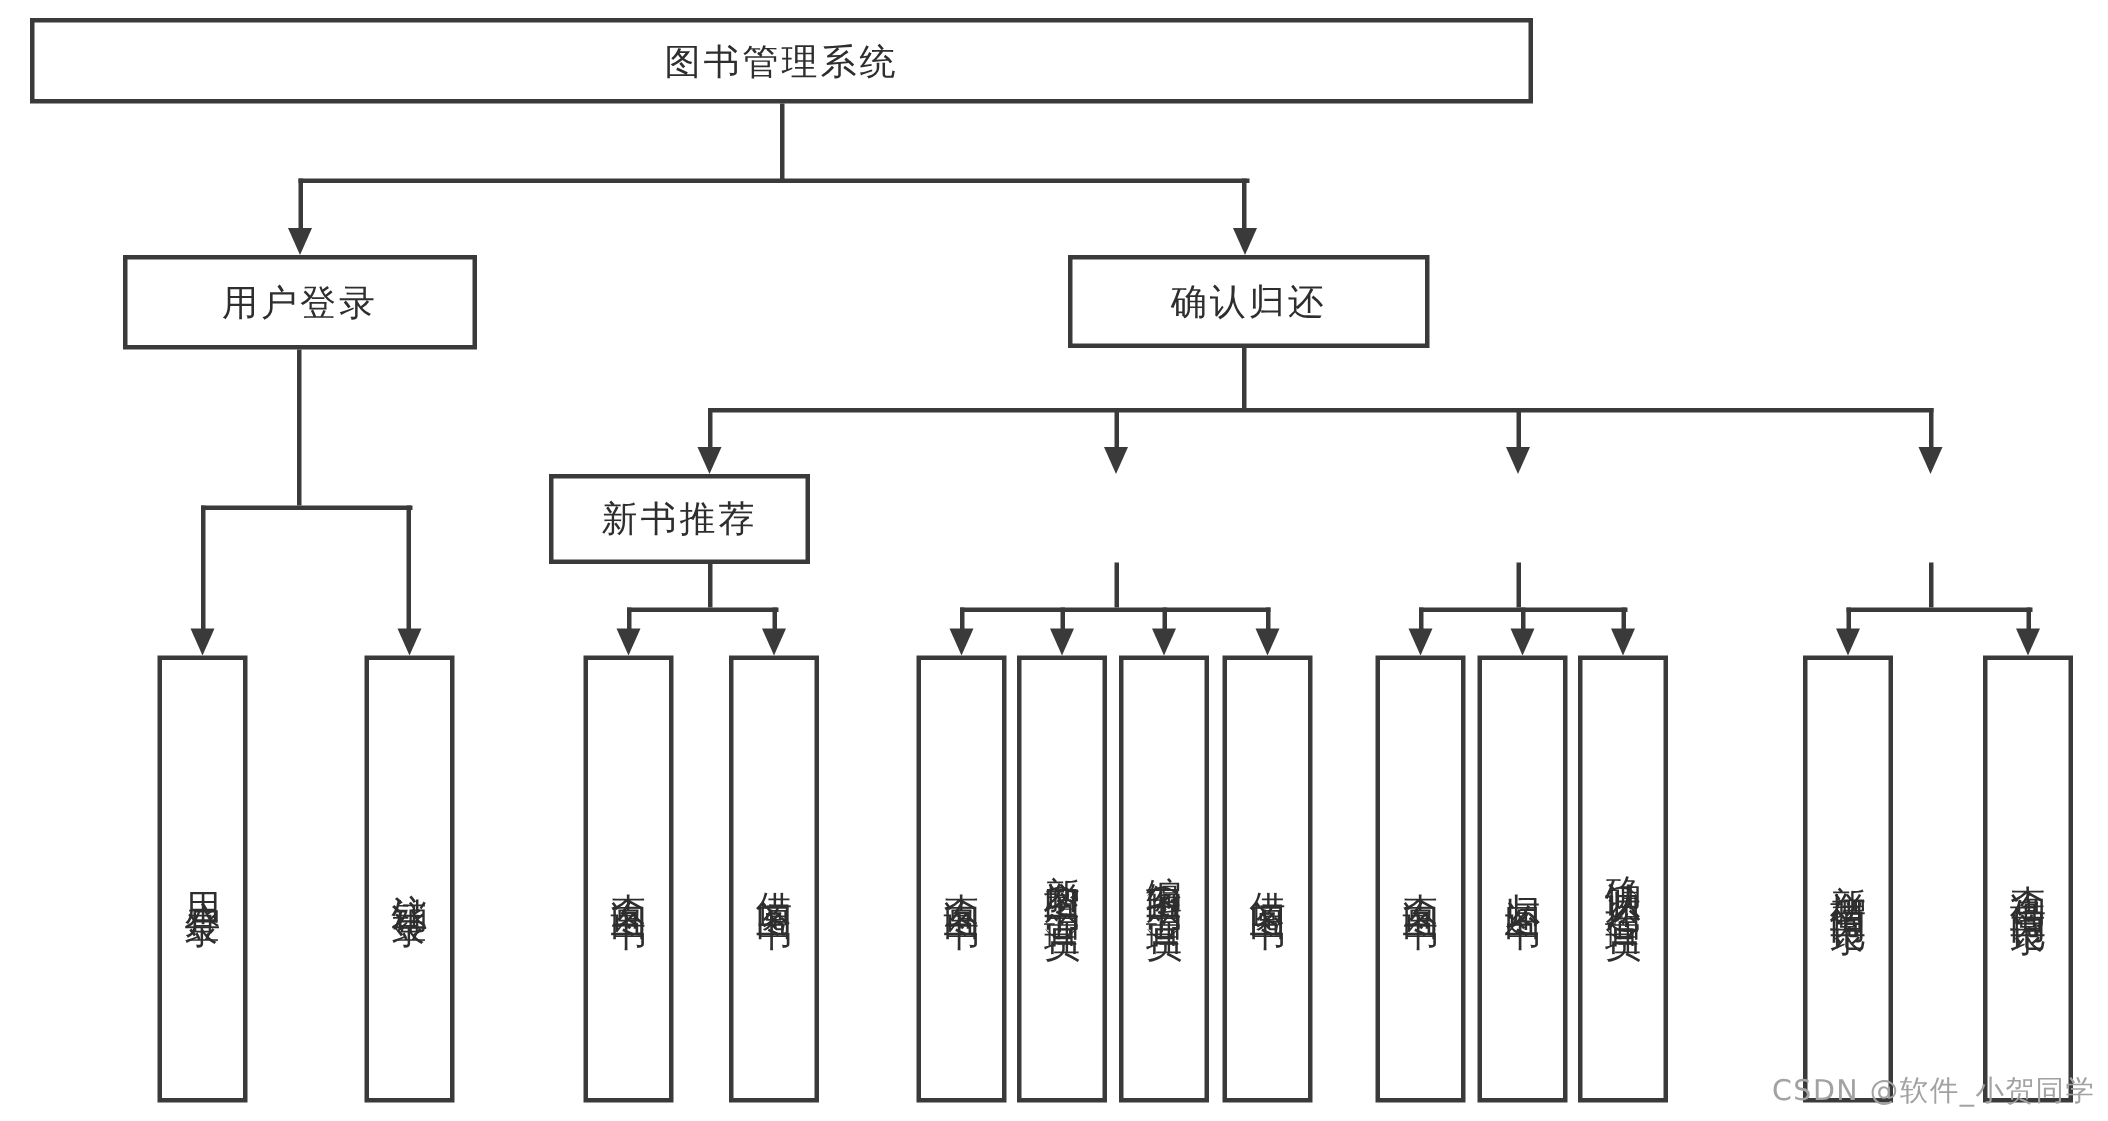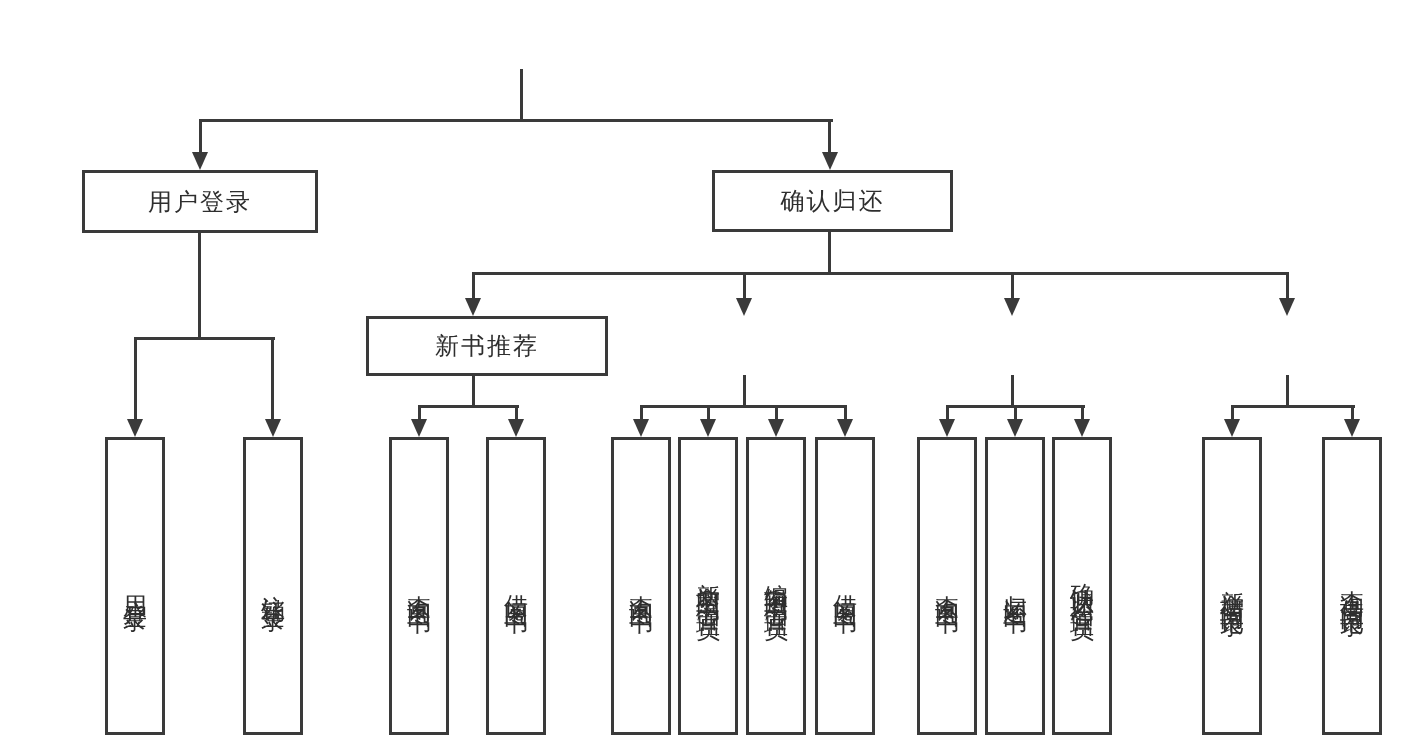--- a/index.html
+++ b/index.html
@@ -29,20 +29,23 @@
   .watermark{
     position:absolute;right:8px;bottom:7px;font-size:19px;color:#a2a2a2;
     letter-spacing:1px;white-space:nowrap;
   }
 </style>
 </head>
 <body>
 
 <div id="canvas">
 
+  <div class="box" style="left:20px;top:12px;width:1002px;height:57px">
+    <span>图书管理系统</span>
+  </div>
 
   <div class="vline" style="left:520px;top:69px;height:51px"></div>
   <div class="hline" style="left:199px;top:119px;width:634px"></div>
   <div class="vline" style="left:199px;top:119px;height:35px"></div>
   <div class="arrow" style="left:192px;top:152px"></div>
   <div class="vline" style="left:828px;top:119px;height:35px"></div>
   <div class="arrow" style="left:822px;top:152px"></div>
 
   <div class="box" style="left:82px;top:170px;width:236px;height:63px">
     <span>用户登录</span>
@@ -62,21 +65,21 @@
   <div class="hline" style="left:472px;top:272px;width:817px"></div>
   <div class="vline" style="left:472px;top:272px;height:28px"></div>
   <div class="arrow" style="left:465px;top:298px"></div>
   <div class="vline" style="left:743px;top:272px;height:28px"></div>
   <div class="arrow" style="left:736px;top:298px"></div>
   <div class="vline" style="left:1011px;top:272px;height:28px"></div>
   <div class="arrow" style="left:1004px;top:298px"></div>
   <div class="vline" style="left:1286px;top:272px;height:28px"></div>
   <div class="arrow" style="left:1279px;top:298px"></div>
 
-  <div class="box" style="left:366px;top:316px;width:242px;height:60px">
+  <div class="box" style="left:366px;top:316px;width:174px;height:60px">
     <span>新书推荐</span>
   </div>
 
   <div class="vline" style="left:472px;top:375px;height:30px"></div>
   <div class="hline" style="left:418px;top:405px;width:101px"></div>
   <div class="vline" style="left:418px;top:405px;height:16px"></div>
   <div class="arrow" style="left:411px;top:419px"></div>
   <div class="vline" style="left:515px;top:405px;height:16px"></div>
   <div class="arrow" style="left:508px;top:419px"></div>
 
@@ -144,14 +147,15 @@
     <span class="vtext">确认归还（管理员）</span>
   </div>
 
   <div class="box vbox" style="left:1202px">
     <span class="vtext">新增借阅记录</span>
   </div>
   <div class="box vbox" style="left:1322px">
     <span class="vtext">查询借阅记录</span>
   </div>
 
+  <div class="watermark">CSDN @软件_小贺同学</div>
 
 </div>
 
 </body></html>

